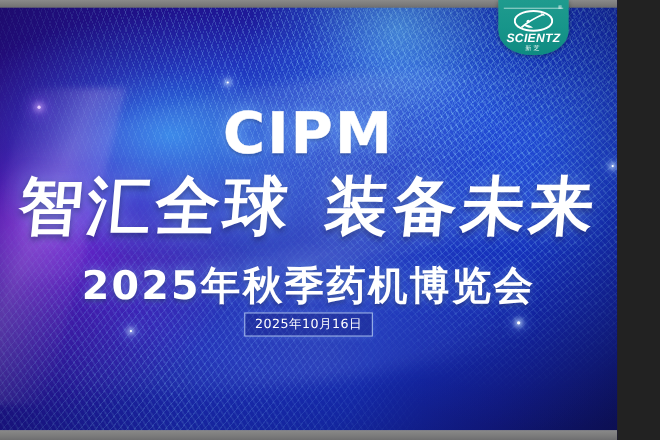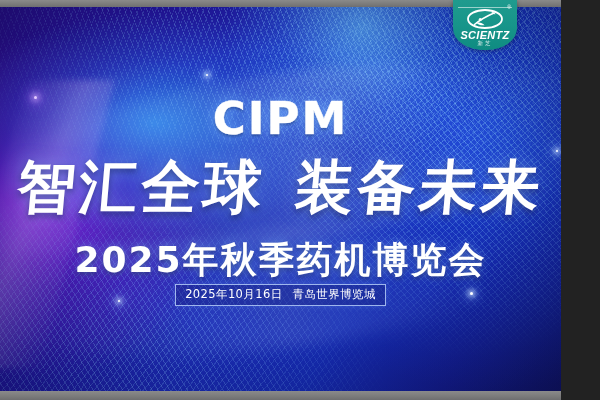--- a/index.html
+++ b/index.html
@@ -228,21 +228,21 @@
     z-index: 30;
   }
 
   .cipm {
     position: absolute;
     left: 0;
     right: 0;
     top: 96px;
     text-align: center;
     font-family: "DejaVu Sans", sans-serif;
-    font-size: 45px;
+    font-size: 52px;
     font-weight: bold;
     color: #ffffff;
     letter-spacing: 2px;
     line-height: 1;
     text-shadow: 0 0 14px rgba(120,180,255,0.8), 0 2px 3px rgba(0,20,80,0.55);
     -webkit-text-stroke: 0.5px rgba(255,255,255,0.9);
   }
 
   .headline {
     position: absolute;
@@ -294,20 +294,21 @@
     gap: 10px;
     padding: 2px 9px 3px 9px;
     border: 1px solid rgba(190,215,255,0.8);
     background: rgba(18,22,110,0.30);
     font-family: "DejaVu Sans", sans-serif;
     font-size: 11.5px;
     color: #ffffff;
     letter-spacing: 0.4px;
     white-space: nowrap;
     box-shadow: 0 0 6px rgba(120,170,255,0.25);
+    flex-direction: column;
   }
 </style>
 </head>
 <body>
 
 <div class="banner">
 
   <div class="bg-base"></div>
   <div class="bg-topglow"></div>
   <div class="bg-mesh"></div>
@@ -351,18 +352,17 @@
     <div class="headline">
       <span>智汇全球</span>
       <span>装备未来</span>
     </div>
 
     <div class="subtitle">2025年秋季药机博览会</div>
 
     <div class="datebar-wrap">
       <div class="datebar">
         <span>2025年10月16日</span>
-        <span>青岛世界博览城</span>
       </div>
     </div>
 
   </div>
 </div>
 
 </body></html>

